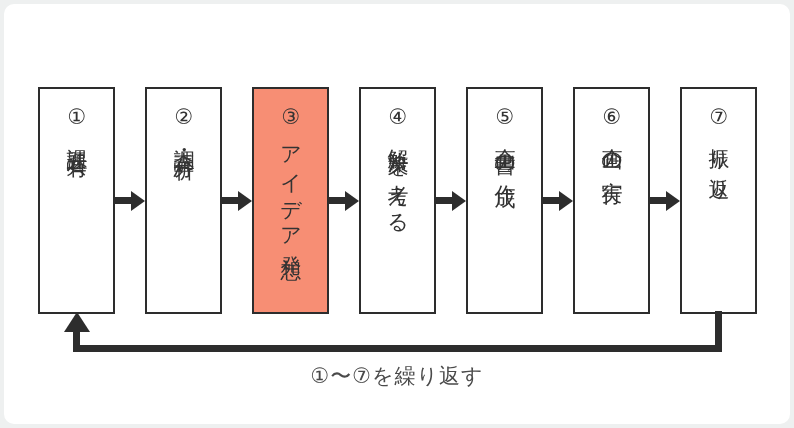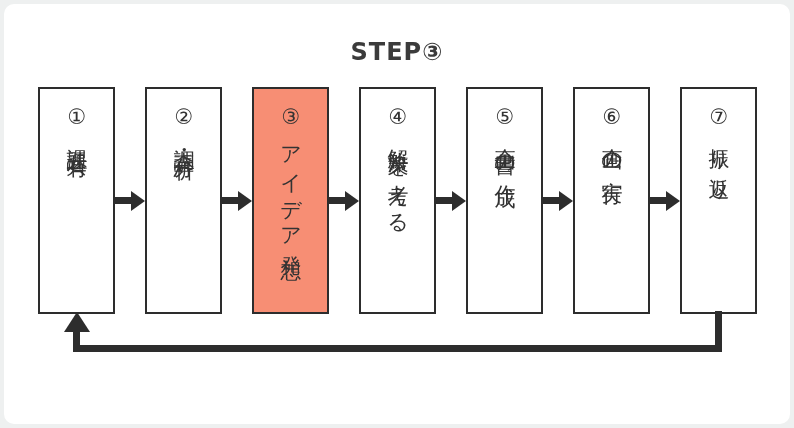--- a/index.html
+++ b/index.html
@@ -98,21 +98,20 @@
     font-size:21px;
     color:#4a4a4a;
     letter-spacing:1px;
   }
 </style>
 </head>
 <body>
 
 <div class="card">
 
-  <div class="title">STEP③</div>
 
   <div class="steps-row">
 
     <div class="step-box">
       <span class="step-label">①課題共有</span>
     </div>
 
     <div class="arrow-gap">
       <span class="arrow-right">
           <span class="shaft"></span>
@@ -179,14 +178,15 @@
       <span class="step-label">⑦振り返り</span>
     </div>
 
   </div>
 
   <div class="loop-line loop-v-right"></div>
   <div class="loop-line loop-h"></div>
   <div class="loop-line loop-v-left"></div>
   <div class="loop-head-up"></div>
 
+  <div class="loop-caption">①〜⑦を繰り返す</div>
 
 </div>
 
 </body></html>

